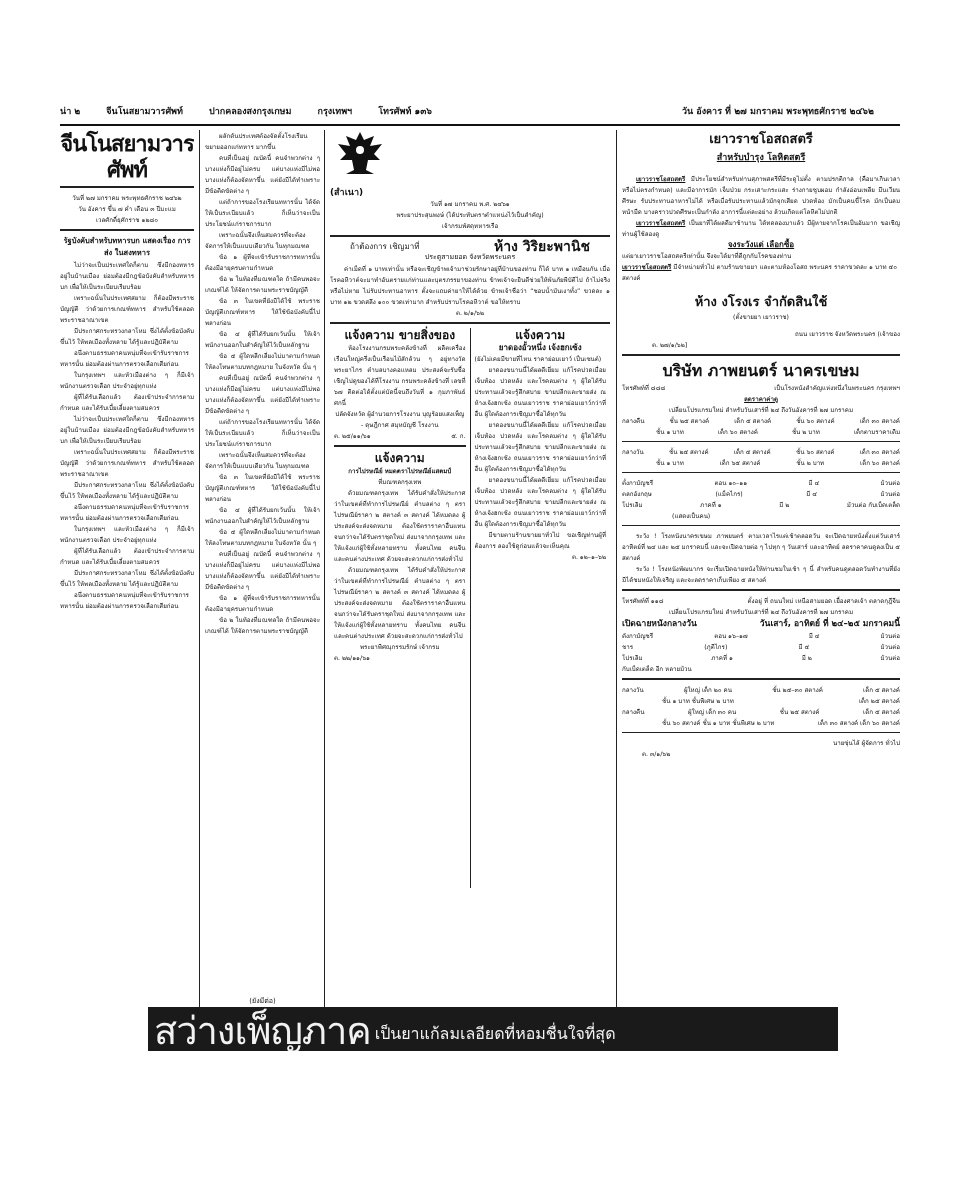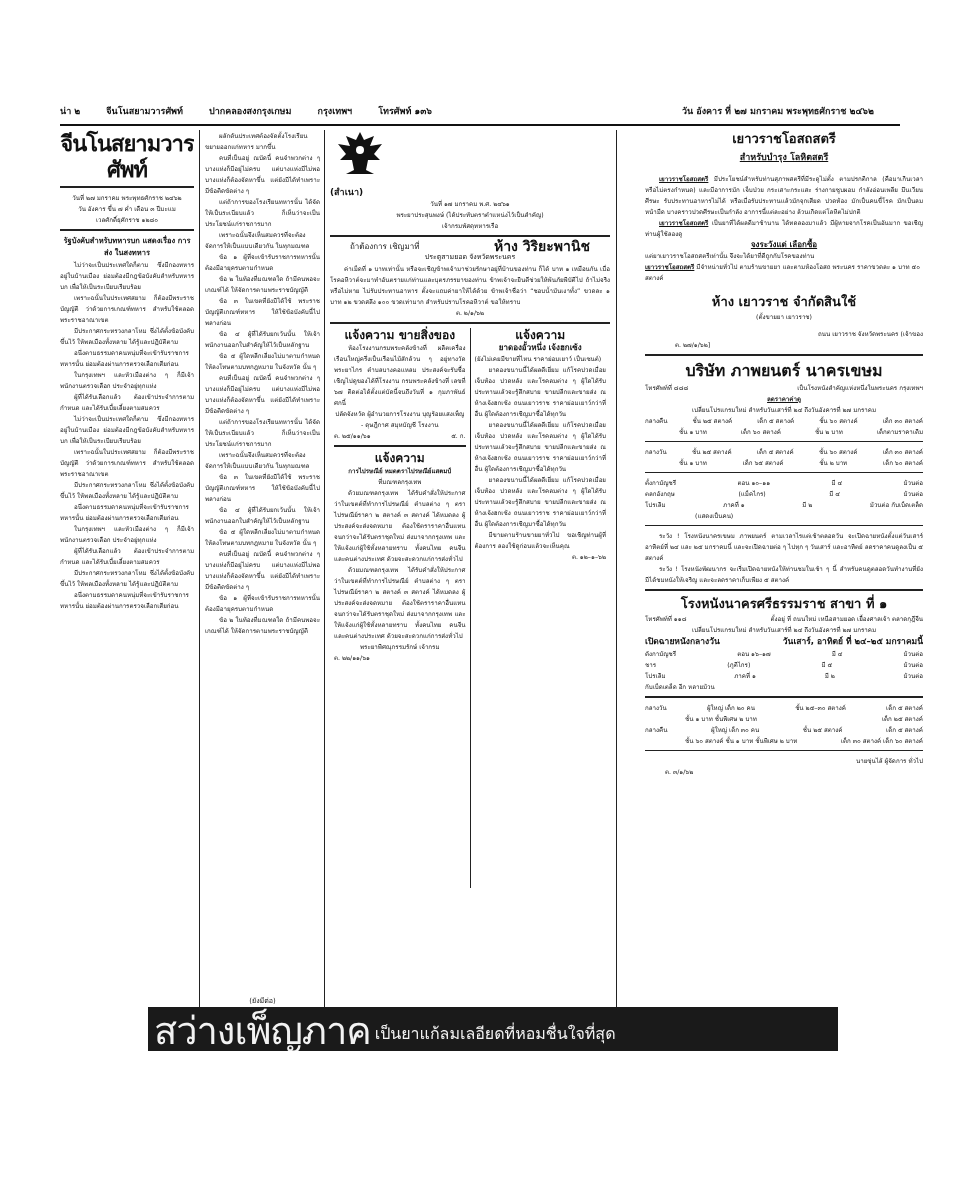--- a/index.html
+++ b/index.html
@@ -142,29 +142,29 @@
         <div class="para">ยาดองขนานนี้ได้ผลดีเยี่ยม แก้โรคปวดเมื่อย เจ็บท้อง ปวดหลัง และโรคลมต่าง ๆ ผู้ใดได้รับประทานแล้วจะรู้สึกสบาย ขายปลีกและขายส่ง ณ ห้างเจ้งฮกเซ้ง ถนนเยาวราช ราคาย่อมเยาว์กว่าที่อื่น ผู้ใดต้องการเชิญมาซื้อได้ทุกวัน</div>
         <div class="para">ยาดองขนานนี้ได้ผลดีเยี่ยม แก้โรคปวดเมื่อย เจ็บท้อง ปวดหลัง และโรคลมต่าง ๆ ผู้ใดได้รับประทานแล้วจะรู้สึกสบาย ขายปลีกและขายส่ง ณ ห้างเจ้งฮกเซ้ง ถนนเยาวราช ราคาย่อมเยาว์กว่าที่อื่น ผู้ใดต้องการเชิญมาซื้อได้ทุกวัน</div>
         <div class="para">ยาดองขนานนี้ได้ผลดีเยี่ยม แก้โรคปวดเมื่อย เจ็บท้อง ปวดหลัง และโรคลมต่าง ๆ ผู้ใดได้รับประทานแล้วจะรู้สึกสบาย ขายปลีกและขายส่ง ณ ห้างเจ้งฮกเซ้ง ถนนเยาวราช ราคาย่อมเยาว์กว่าที่อื่น ผู้ใดต้องการเชิญมาซื้อได้ทุกวัน</div>
         <div class="para">มีขายตามร้านขายยาทั่วไป ขอเชิญท่านผู้ที่ต้องการ ลองใช้ดูก่อนแล้วจะเห็นคุณ</div>
         <div style="text-align:right">ต. ๑๒–๑–๖๒</div>
       </div>
     </div>
   </div>
   <div class="vline" style="left:556px;height:900px"></div>
 
-  <div class="col" style="left:562px;width:278px;height:900px;margin-left:23px;">
+  <div class="col" style="left:562px;width:278px;height:900px;">
     <div class="hl">เยาวราชโอสถสตรี</div>
     <div class="center bold ul" style="font-size:9px;margin:4px 0 10px">สำหรับบำรุง โลหิตสตรี</div>
     <div class="para"><span class="bold ul">เยาวราชโอสถสตรี</span> <span>มีประโยชน์สำหรับท่านสุภาพสตรีที่มีระดูไม่ตั้ง ตามปรกติกาล (คือมาเกินเวลาหรือไม่ตรงกำหนด) และมีอาการมัก เจ็บป่วย กระเสาะกระแสะ ร่างกายซูบผอม กำลังอ่อนเพลีย มึนเวียนศีรษะ รับประทานอาหารไม่ได้ หรือเมื่อรับประทานแล้วมักจุกเสียด ปวดท้อง มักเป็นคนขี้โรค มักเป็นลมหน้ามืด บางคราวปวดศีรษะเป็นกำลัง อาการนี้แต่ละอย่าง ล้วนเกิดแต่โลหิตไม่ปกติ</span></div>
     <div class="para"><span class="bold ul">เยาวราชโอสถสตรี</span> <span>เป็นยาที่ได้ผลดีมาช้านาน ได้ทดลองมาแล้ว มีผู้หายจากโรคเป็นอันมาก ขอเชิญท่านผู้ใช้ลองดู</span></div>
     <div class="center bold ul" style="font-size:8px">จงระวังแต่ เลือกซื้อ</div>
     <div>แต่ยาเยาวราชโอสถสตรีเท่านั้น จึงจะได้ยาที่ดีถูกกับโรคของท่าน</div>
     <div><span class="bold ul">เยาวราชโอสถสตรี</span> <span>มีจำหน่ายทั่วไป ตามร้านขายยา และตามห้องโอสถ พระนคร ราคาขวดละ ๑ บาท ๕๐ สตางค์</span></div>
-    <div class="hl" style="margin-top:10px">ห้าง เยาวราช จำกัดสินใช้</div>
+    <div class="hl" style="margin-top:10px">ห้าง งโรงเร จำกัดสินใช้</div>
     <div class="center">(ตั้งขายยา เยาวราช)</div>
     <div style="text-align:right;margin-top:6px">ถนน เยาวราช จังหวัดพระนคร (เจ้าของ</div>
     <div style="padding-left:30px">ต. ๒๗/๑/๖๒]</div>
     <div class="hrthick"></div>
 
     <div class="hl2">บริษัท ภาพยนตร์ นาครเขษม</div>
     <div class="row">
         <span>โทรศัพท์ที่ ๘๘๘</span>
         <span>เป็นโรงหนังสำคัญแห่งหนึ่งในพระนคร กรุงเทพฯ</span>
       </div>
@@ -219,21 +219,20 @@
         <span>ภาคที่ ๑</span>
         <span>มี ๒</span>
         <span>ม้วนต่อ กับเบ็ดเตล็ด</span>
       </div>
     <div style="padding-left:50px">(แสดงเป็นคน)</div>
     <div class="hr"></div>
     <div class="para">ระวัง ! โรงหนังนาครเขษม ภาพยนตร์ ตามเวลาไรแต่เช้าตลอดวัน จะเปิดฉายหนังตั้งแต่วันเสาร์ อาทิตย์ที่ ๒๔ และ ๒๕ มกราคมนี้ และจะเปิดฉายต่อ ๆ ไปทุก ๆ วันเสาร์ และอาทิตย์ ลดราคาคนดูลงเป็น ๕ สตางค์</div>
     <div class="para">ระวัง ! โรงหนังพัฒนากร จะเริ่มเปิดฉายหนังให้ท่านชมในเช้า ๆ นี้ สำหรับคนดูตลอดวันทำงานที่ยังมิได้ชมหนังให้เจริญ และจะลดราคาเก็บเพียง ๕ สตางค์</div>
     <div class="hrthick"></div>
 
-    <div class="hl">โรงหนังนาครศรีธรรมราช สาขา ที่ ๑</div>
     <div class="row">
         <span>โทรศัพท์ที่ ๑๑๘</span>
         <span>ตั้งอยู่ ที่ ถนนใหม่ เหนือสามยอด เยื้องศาลเจ้า ตลาดกุฎีจีน</span>
       </div>
     <div class="center">เปลี่ยนโปรแกรมใหม่ สำหรับวันเสาร์ที่ ๒๔ ถึงวันอังคารที่ ๒๗ มกราคม</div>
     <div class="row bold" style="font-size:8.5px;line-height:13px">
         <span>เปิดฉายหนังกลางวัน</span>
         <span>วันเสาร์, อาทิตย์ ที่ ๒๔–๒๕ มกราคมนี้</span>
       </div>
     <div class="row">

